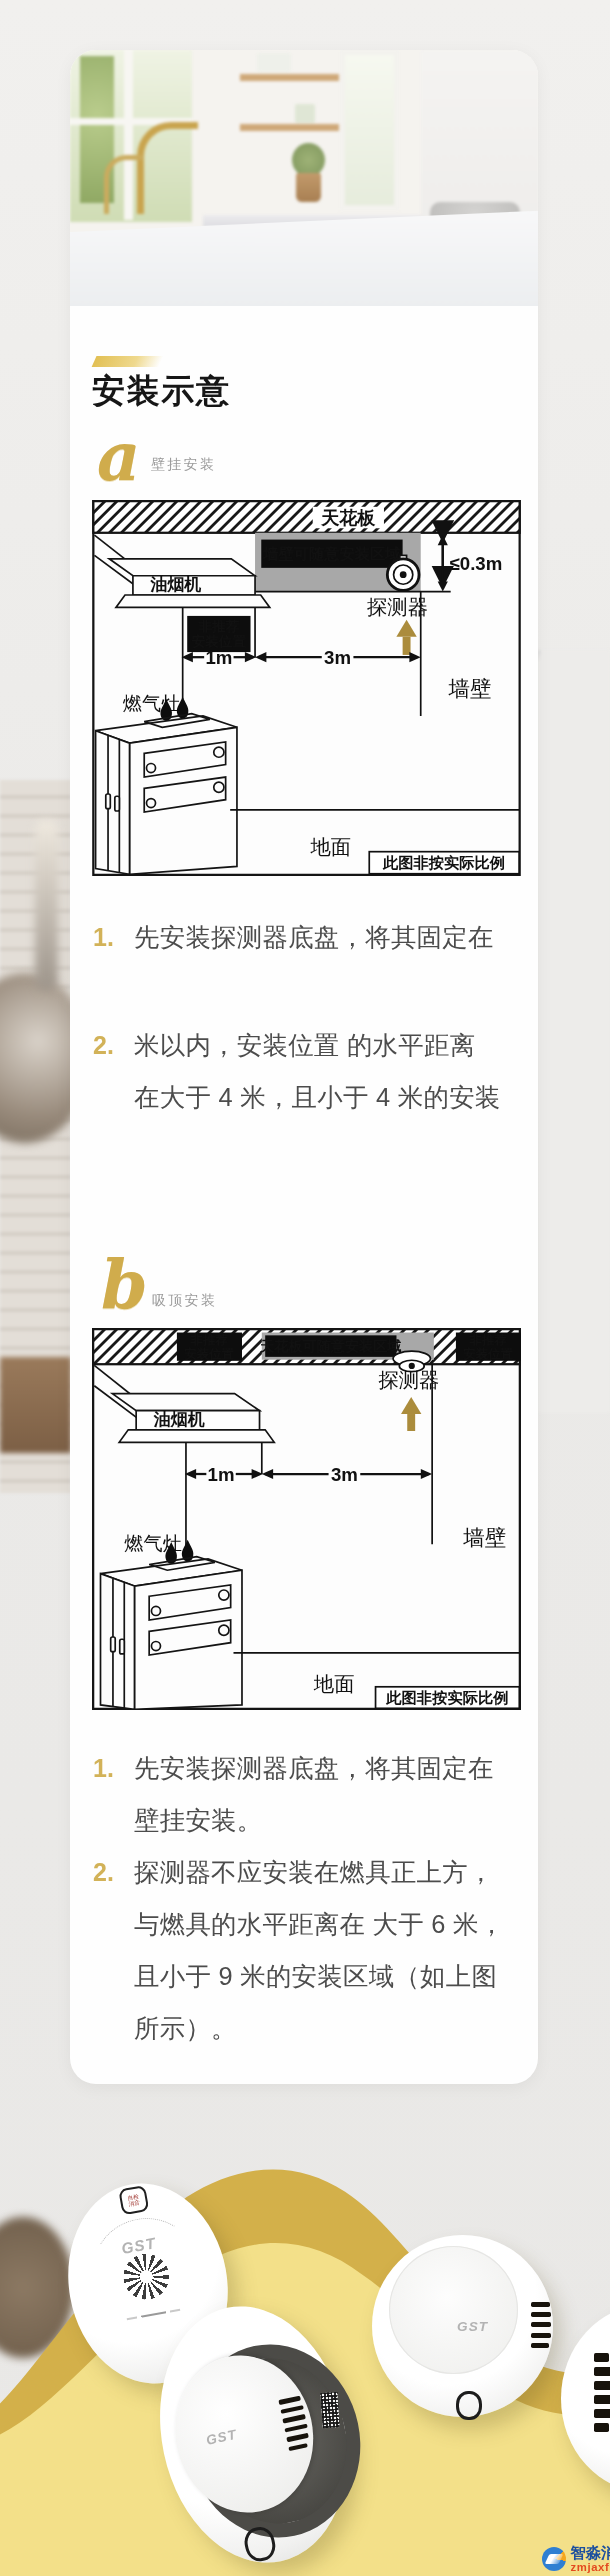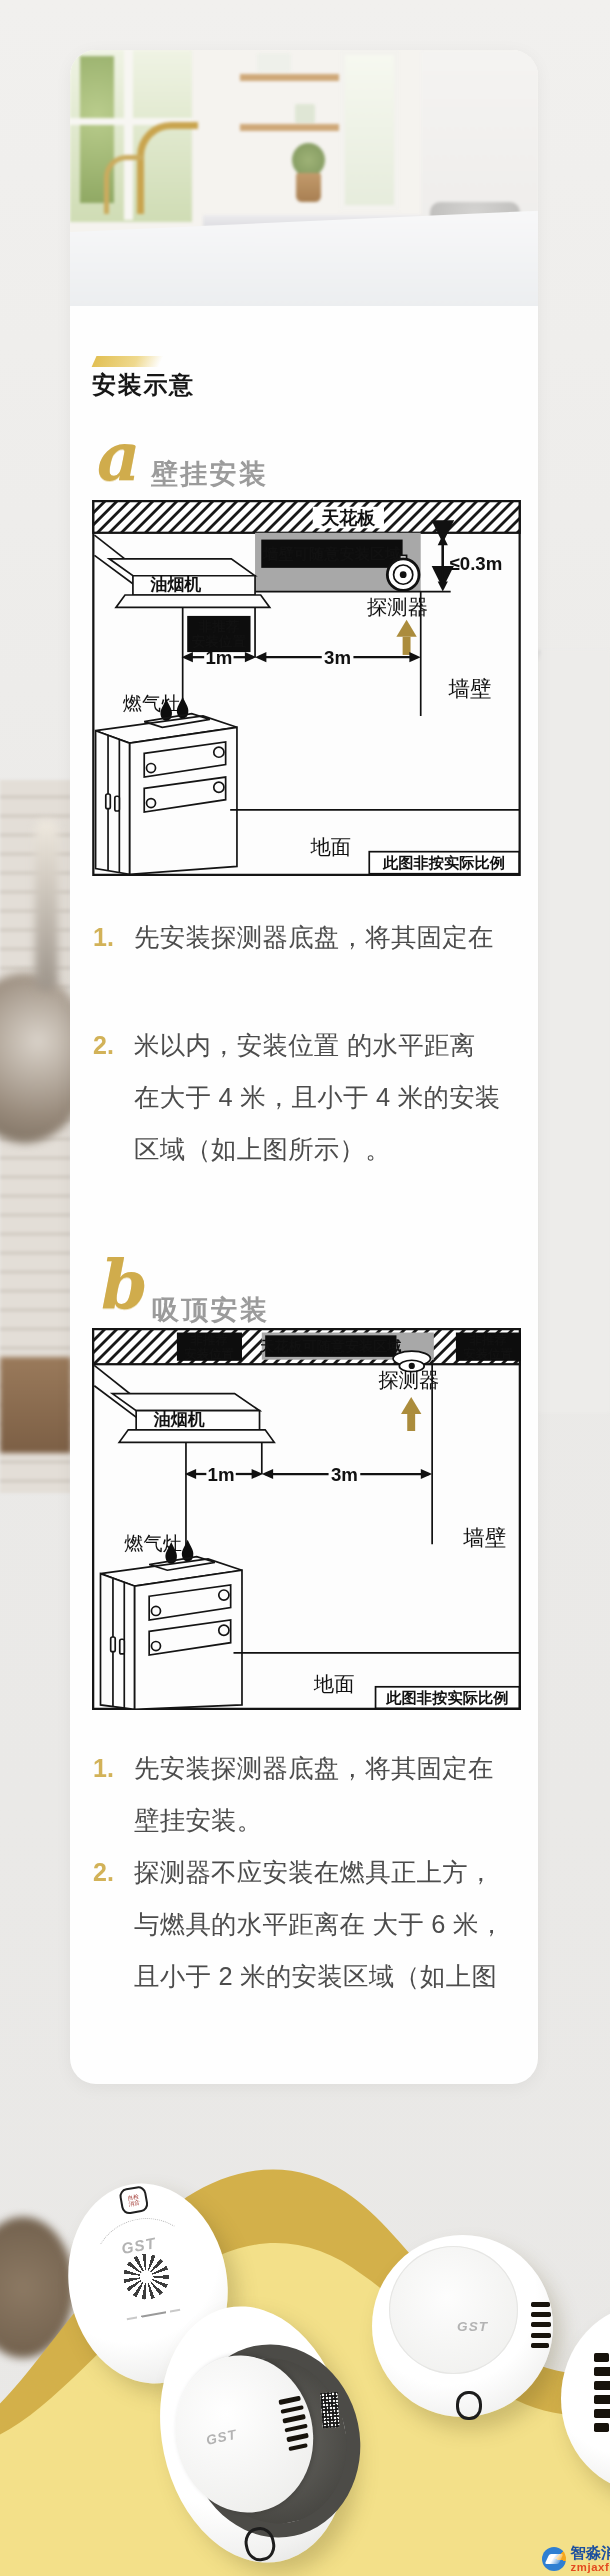--- a/index.html
+++ b/index.html
@@ -21,24 +21,24 @@
          background:
            linear-gradient(115deg,rgba(60,60,66,.55) 0 1.1px,transparent 1.1px 14.7px),
            linear-gradient(105deg,rgba(90,90,98,.5) 0 1.7px,transparent 1.7px 29px),
            linear-gradient(125deg,rgba(70,70,76,.45) 0 1.1px,transparent 1.1px 21.5px),
            linear-gradient(100deg,rgba(120,120,128,.35) 0 3.4px,transparent 3.4px 34px),
            linear-gradient(180deg,#f8f8f9,#eceef0);
          clip-path:polygon(0 22%,100% 0,100% 100%,0 100%);}
   
   .goldbar{position:absolute;left:94px;top:356px;width:67px;height:11.3px;transform:skewX(-24deg);
            background:linear-gradient(90deg,#e2c054,#efd98e 62%,rgba(244,230,170,0));}
-  .title{position:absolute;left:92px;top:369px;font-size:24px;font-weight:800;color:#161616;letter-spacing:1.7px;}
+  .title{position:absolute;left:92px;top:369px;font-size:33px;font-weight:800;color:#161616;letter-spacing:1.7px;}
   .sec-letter{position:absolute;font-family:"DejaVu Serif",serif;font-style:italic;font-weight:bold;
               font-size:67px;line-height:1;color:#d0ac4c;text-shadow:0 1.1px 0 rgba(210,175,70,.35);}
-  .sec-label{position:absolute;font-size:27px;color:#9b9b9b;letter-spacing:2.3px;font-weight:bold;}
+  .sec-label{position:absolute;font-size:14px;color:#9b9b9b;letter-spacing:2.3px;}
   
   .step{position:absolute;display:flex;}
   .step-num{width:41px;font-size:25px;font-weight:bold;color:#d2b258;line-height:52px;}
   .step-lines{width:373px;font-size:25.4px;color:#4c4c4c;line-height:52px;letter-spacing:0.3px;}
   
   svg text{font-family:"Liberation Sans",sans-serif;fill:#111;}
   .dsvg{position:absolute;left:92px;}
   
   .det{position:absolute;border-radius:50%;
        background:radial-gradient(circle at 42% 34%,#ffffff 0 55%,#f1f1f0 78%,#dcdcda 100%);
@@ -210,21 +210,20 @@
     <div class="step-num">1.</div>
     <div class="step-lines">
       <div>先安装探测器底盘，将其固定在</div>
     </div>
   </div>
   <div class="step" style="left:93px;top:1019px;">
     <div class="step-num">2.</div>
     <div class="step-lines">
       <div>米以内，安装位置 的水平距离</div>
       <div>在大于 4 米，且小于 4 米的安装</div>
-      <div>区域（如上图所示）。</div>
     </div>
   </div>
 
   <div class="sec-letter" style="left:101px;top:1251px;">b</div>
   <div class="sec-label" style="left:152px;top:1292px;">吸顶安装</div>
 
   <svg class="dsvg" style="top:1328px;" width="429" height="382" viewBox="0 0 758 675">
     <rect x="2" y="2" width="754" height="671" fill="#fdfdfd" stroke="#141414" stroke-width="4"></rect>
     <rect x="2" y="2" width="754" height="62" fill="url(#hatch)" stroke="#141414" stroke-width="4"></rect>
     <rect x="150" y="8" width="115" height="50" fill="#0d0d0d"></rect>
@@ -305,21 +304,22 @@
     <div class="step-lines">
       <div>先安装探测器底盘，将其固定在</div>
       <div>壁挂安装。</div>
     </div>
   </div>
   <div class="step" style="left:93px;top:1846px;">
     <div class="step-num">2.</div>
     <div class="step-lines">
       <div>探测器不应安装在燃具正上方，</div>
       <div>与燃具的水平距离在 大于 6 米，</div>
-      <div>且小于 2 米的安装区域（如上图</div>
+      <div>且小于 9 米的安装区域（如上图</div>
+      <div>所示）。</div>
     </div>
   </div>
 
   <svg class="abs" style="left:0;top:2064px;" width="611" height="512" viewBox="0 0 1080 905">
     <path d="M0,600 C80,520 180,350 330,235 C420,178 520,166 610,226 C700,286 760,396 870,486 C950,546 1020,556 1080,541 L1080,905 L0,905 Z" fill="#d3b04a"></path>
     <path d="M0,655 C100,605 210,460 325,375 C435,295 545,300 640,372 C730,434 795,525 895,585 C960,622 1030,628 1080,612 L1080,905 L0,905 Z" fill="#f3e089"></path>
   </svg>
 
   <div class="det" style="left:69px;top:2183px;width:158px;height:201px;transform:rotate(-10deg);">
     <div class="abs" style="left:66px;top:3.4px;width:22.6px;height:21.5px;border:2.8px solid #1f1f1f;border-radius:8px;

